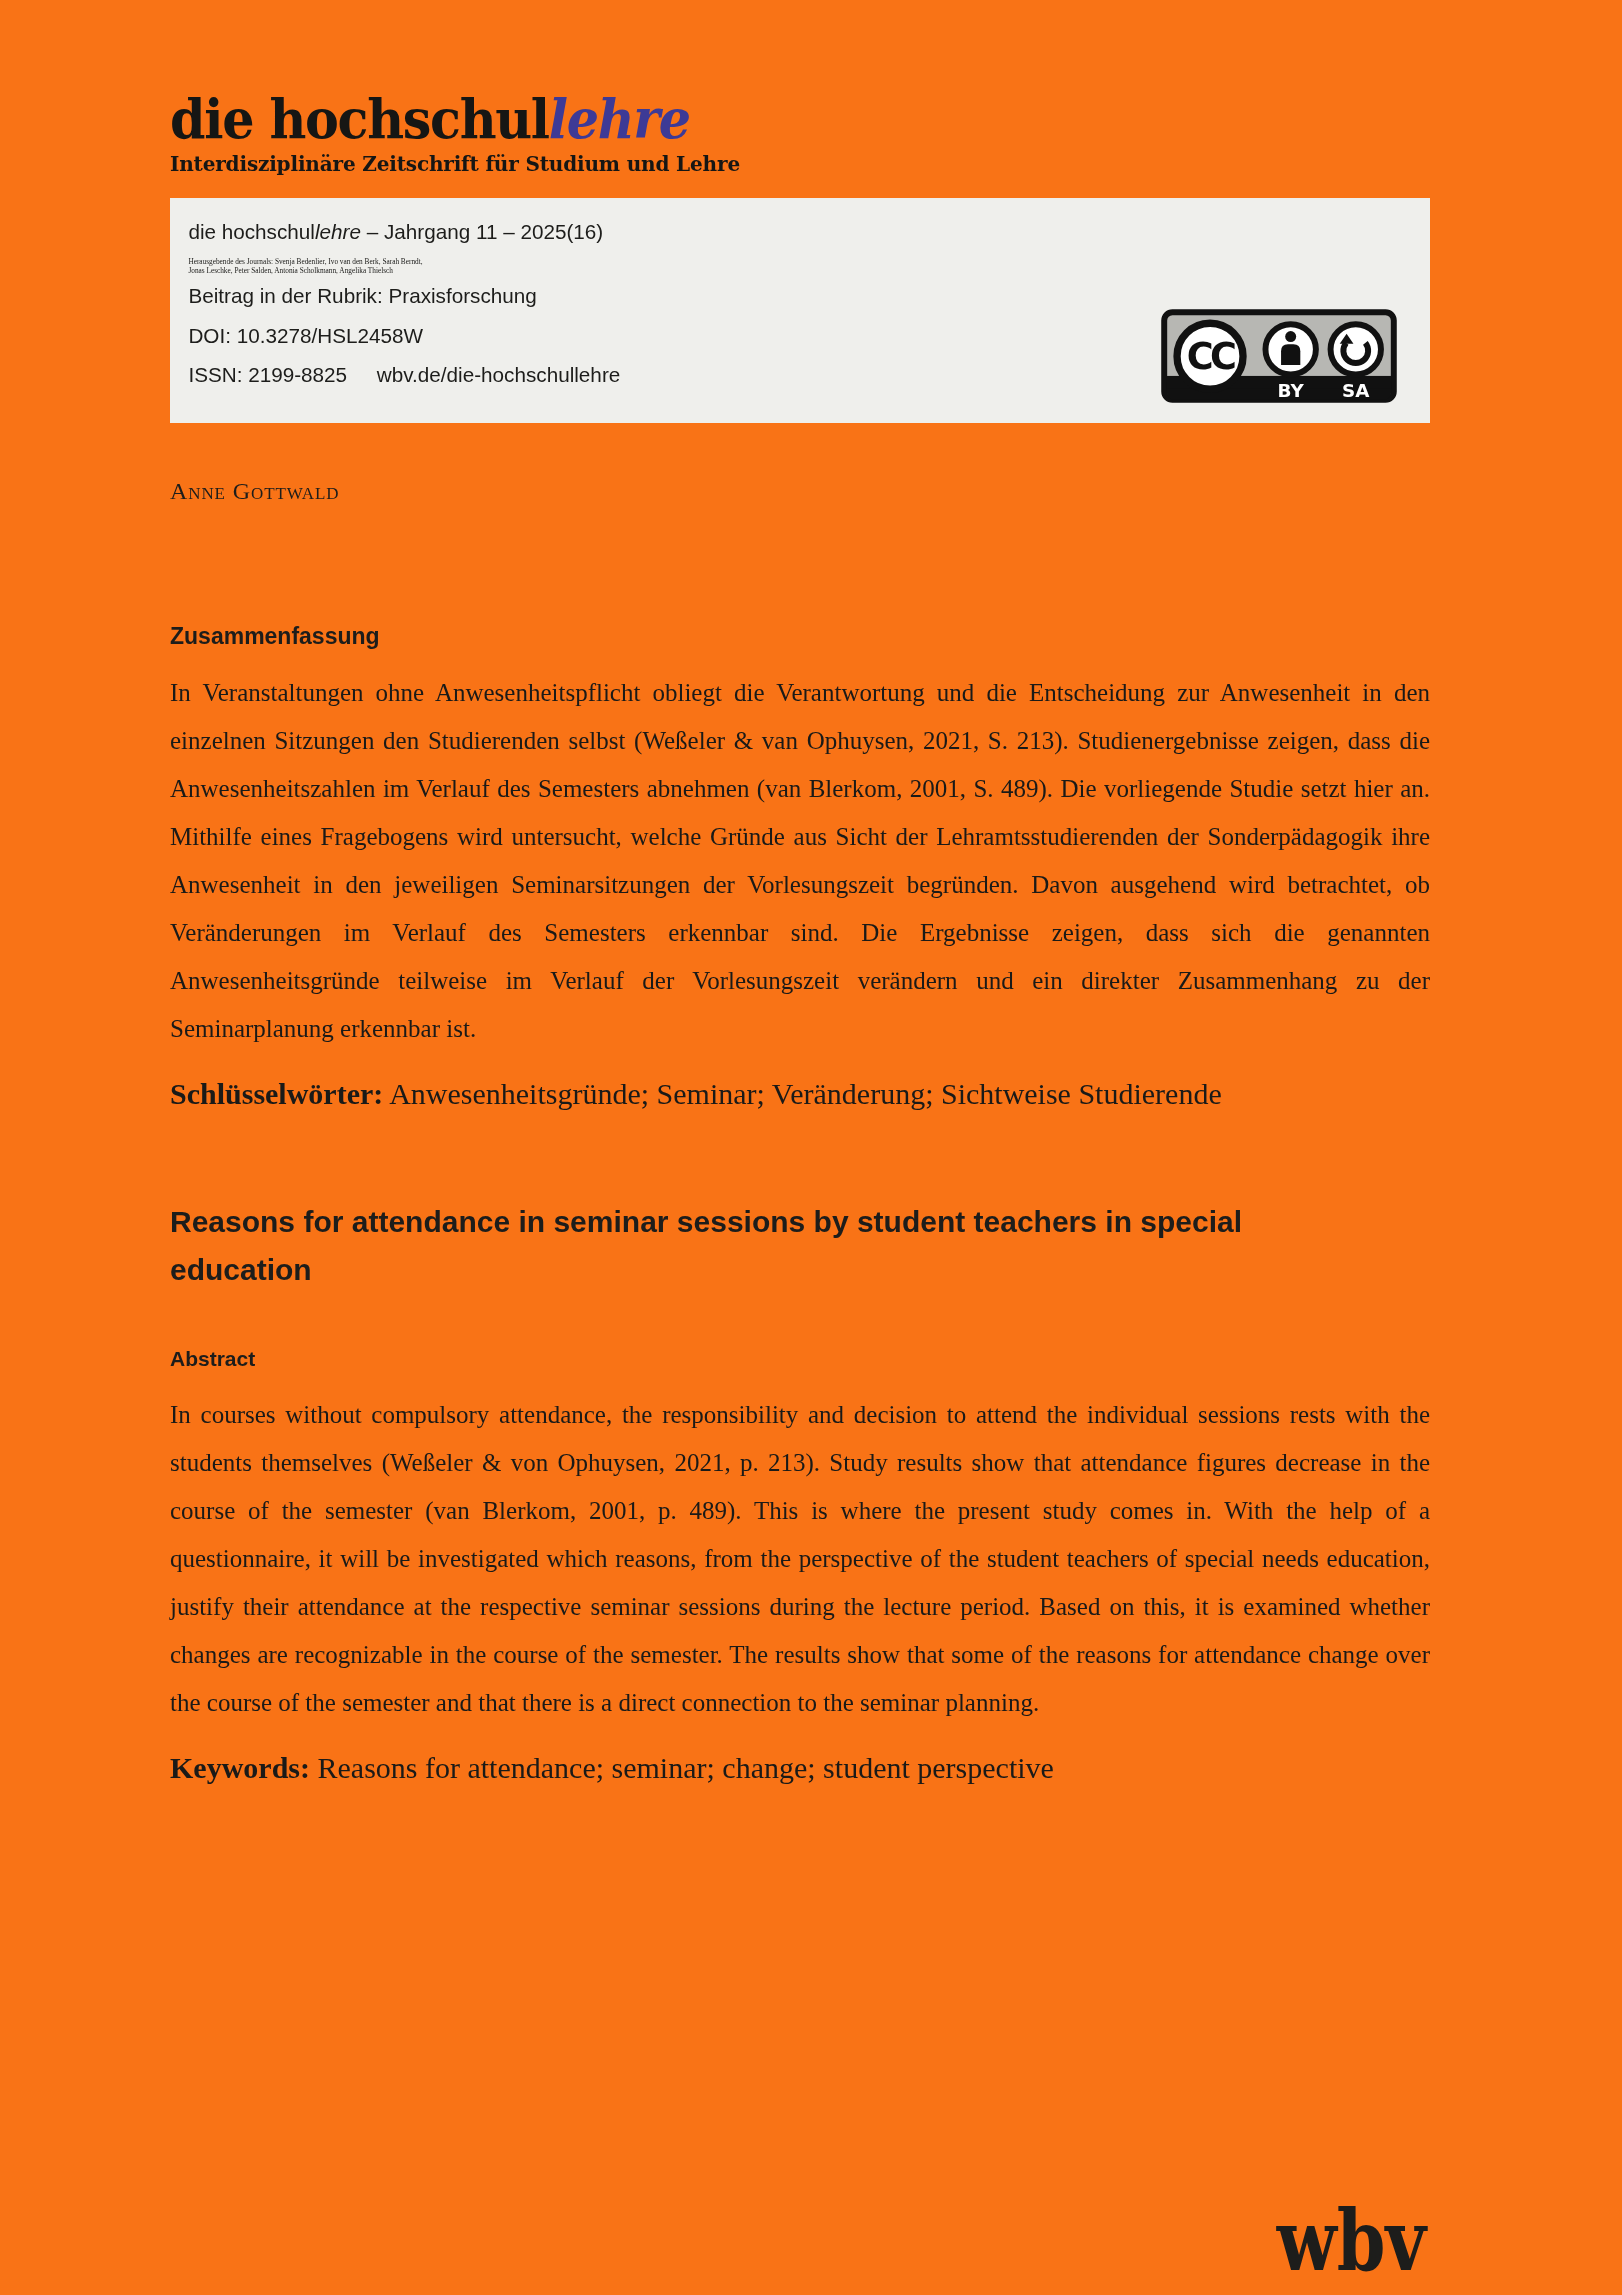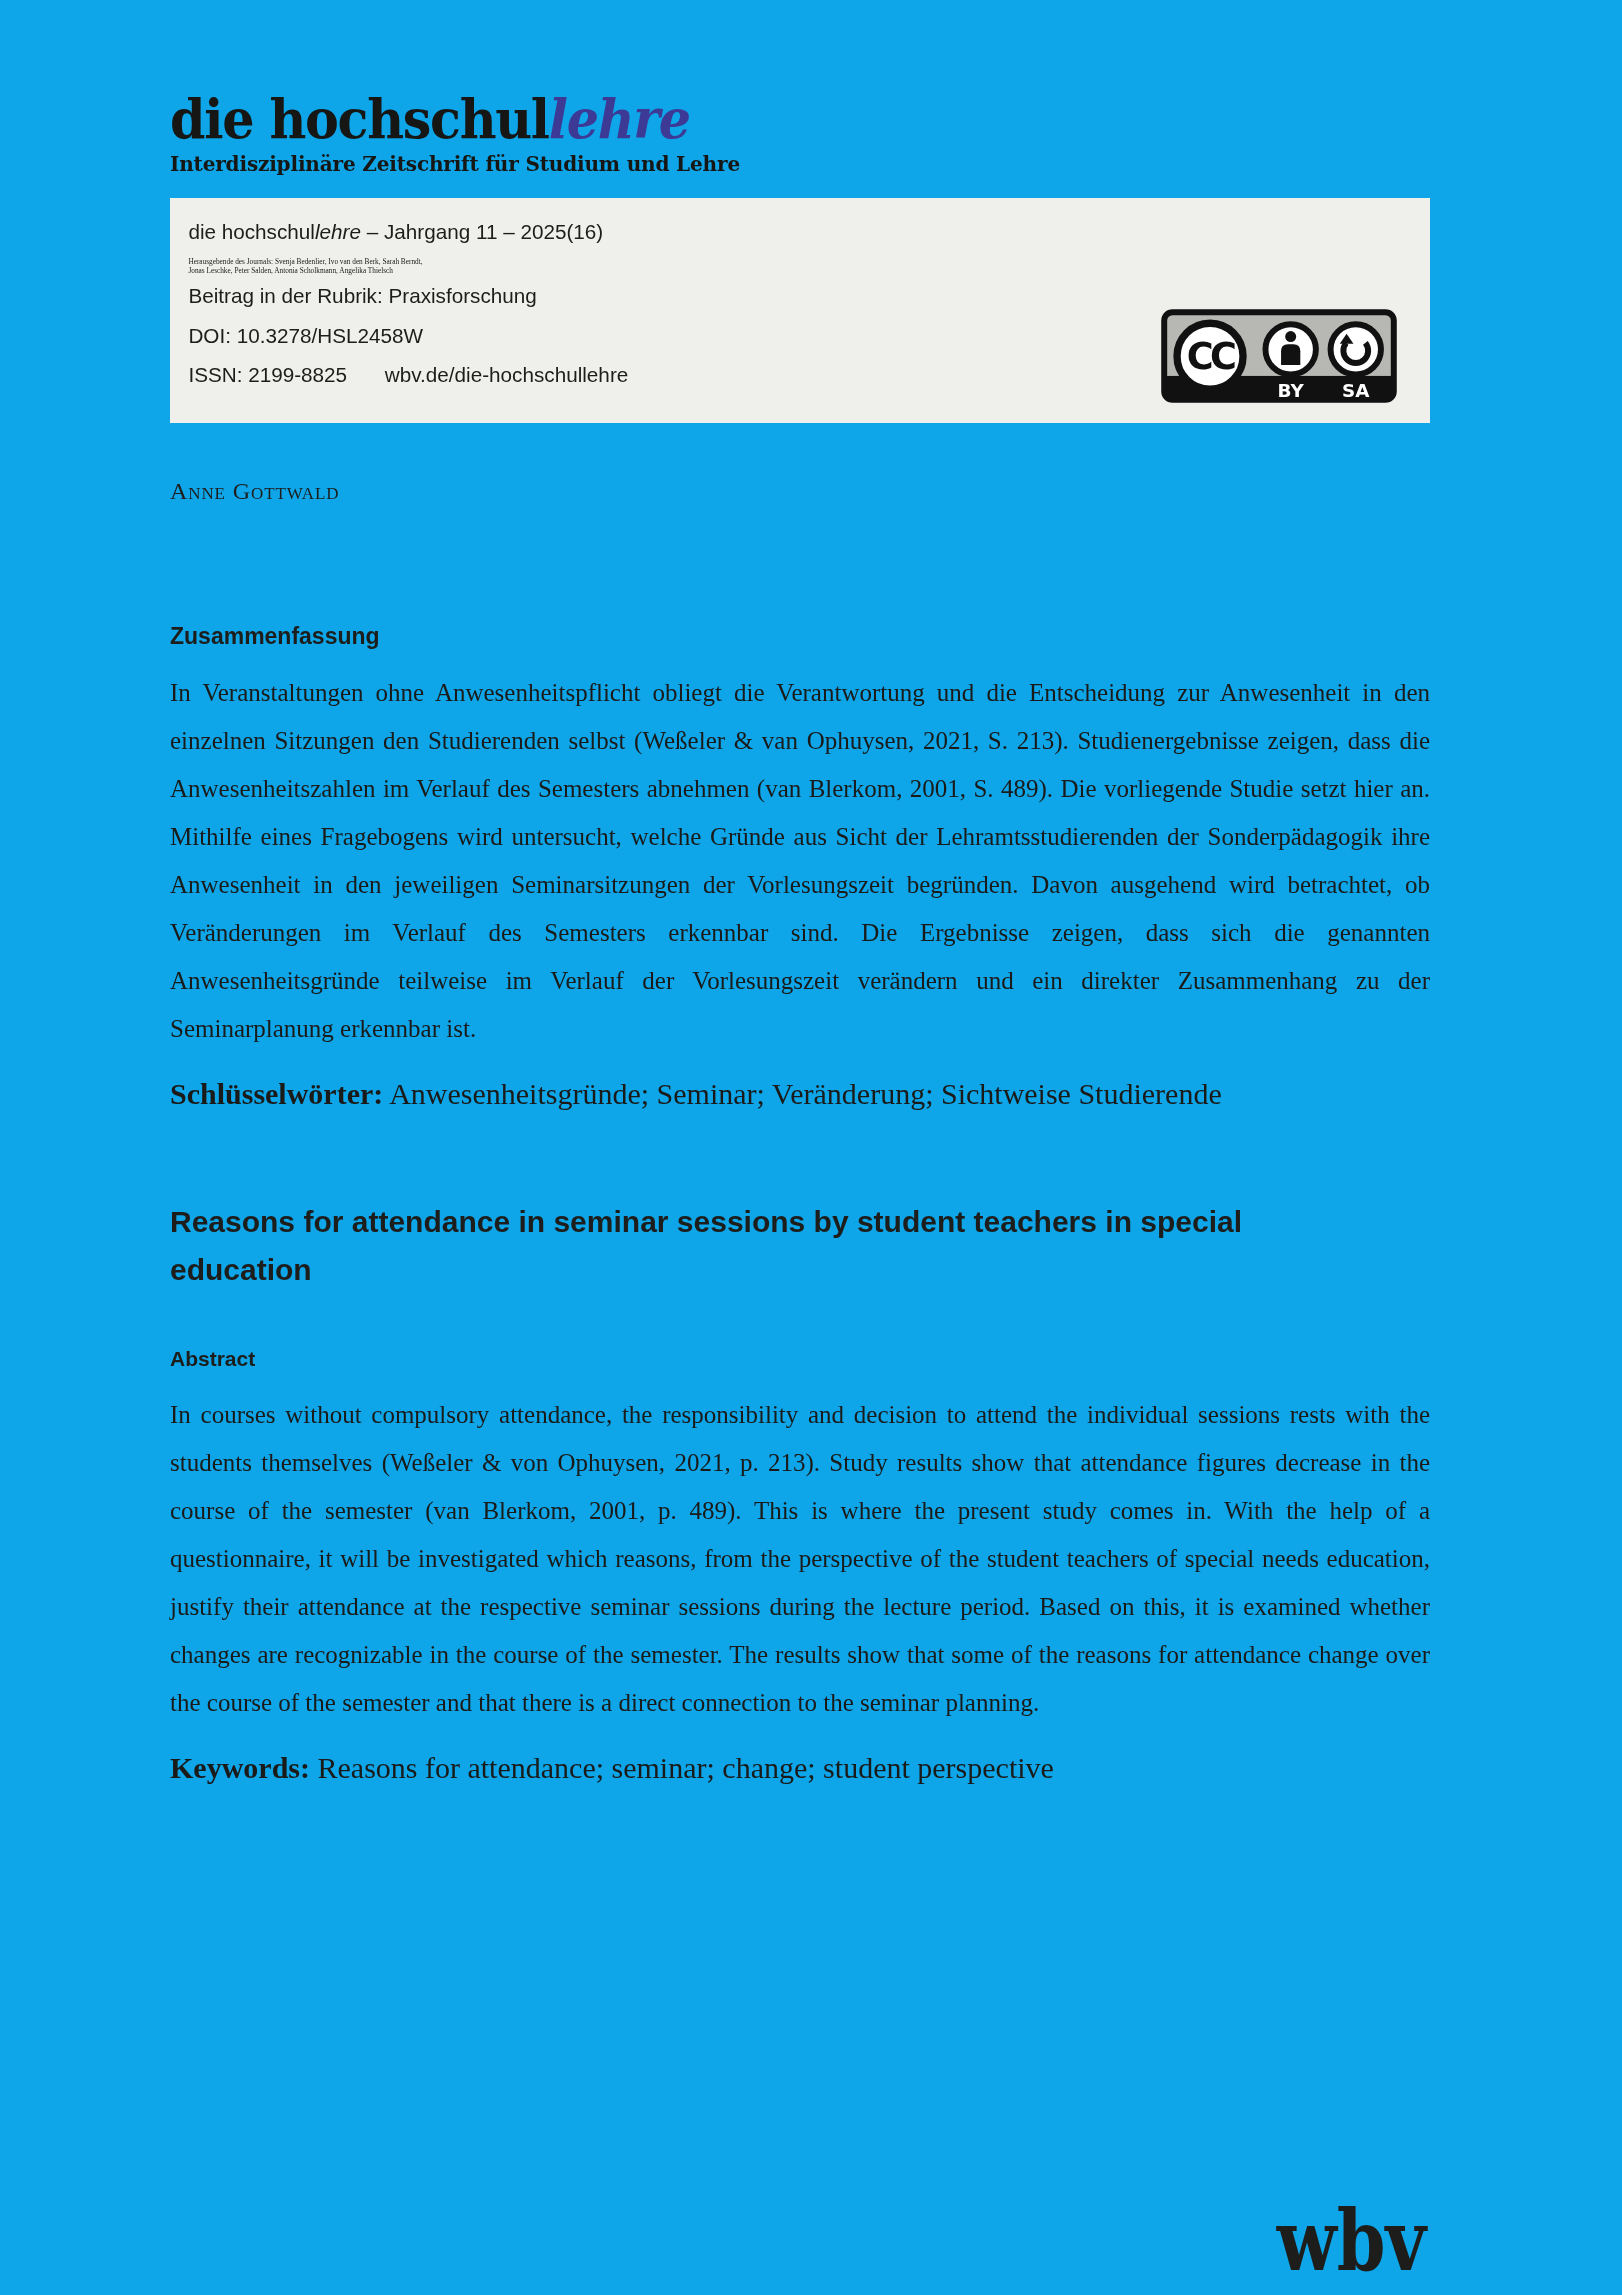--- a/index.html
+++ b/index.html
@@ -1,20 +1,20 @@
 <!DOCTYPE html>
 <html style="--accent: #3d3a96; --box-bg: #efefec; --badge-gray: #b7b7b3;font-size:7.3px"><head>
 <meta charset="utf-8">
 <style>
   html, body { margin: 0; padding: 0; background: #ffffff; }
   .page {
     position: relative;
     width: 1623px;
     height: 2295px;
-    background: #0ea5e9;
+    background: #f97316;
     color: #1a1a18;
     overflow: hidden;
     font-family: "Liberation Serif", "DejaVu Serif", serif;
   }
   .content {
     padding: 92px 193px 0 170px; 
   }
 
   
   .logo-line {
@@ -55,21 +55,21 @@
   .meta-box .meta-line {
     font-family: "Liberation Sans", sans-serif;
     font-size: 20.7px;
     line-height: 27.5px;
     margin: 0 0 12px 0;
     color: #1d1d1b;
     max-width: 987px;
   }
   .meta-box .meta-line:last-child { margin-bottom: 0; }
   .issue-accent { font-style: italic; }
-  .website { margin-left: 32px; }
+  .website { margin-left: 24px; }
 
   .cc-badge {
     position: absolute;
     right: 33px;
     bottom: 20px;
     width: 236px;
     height: 94px;
   }
 
   

